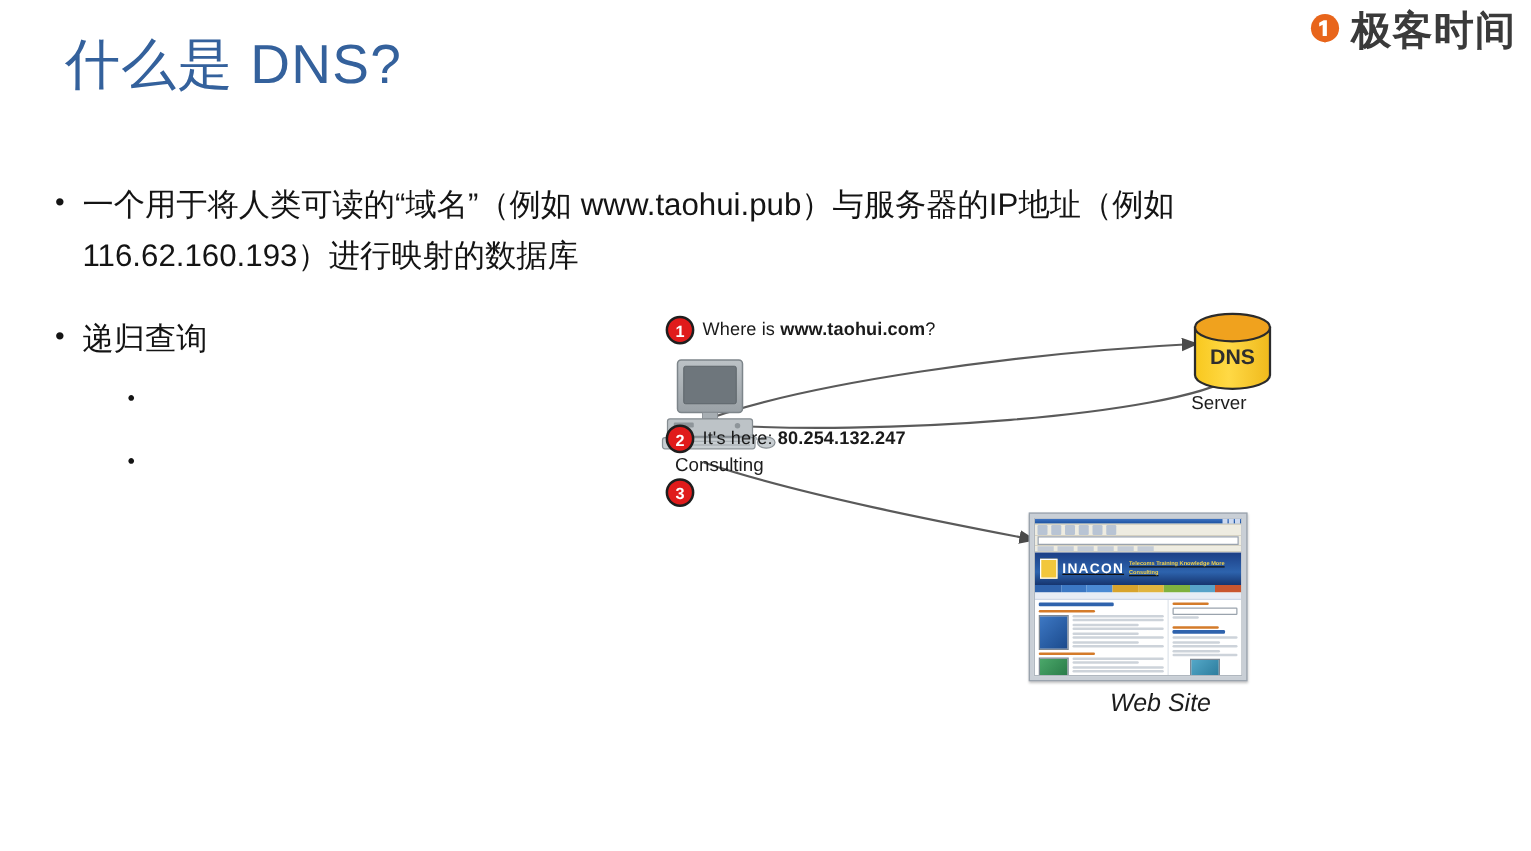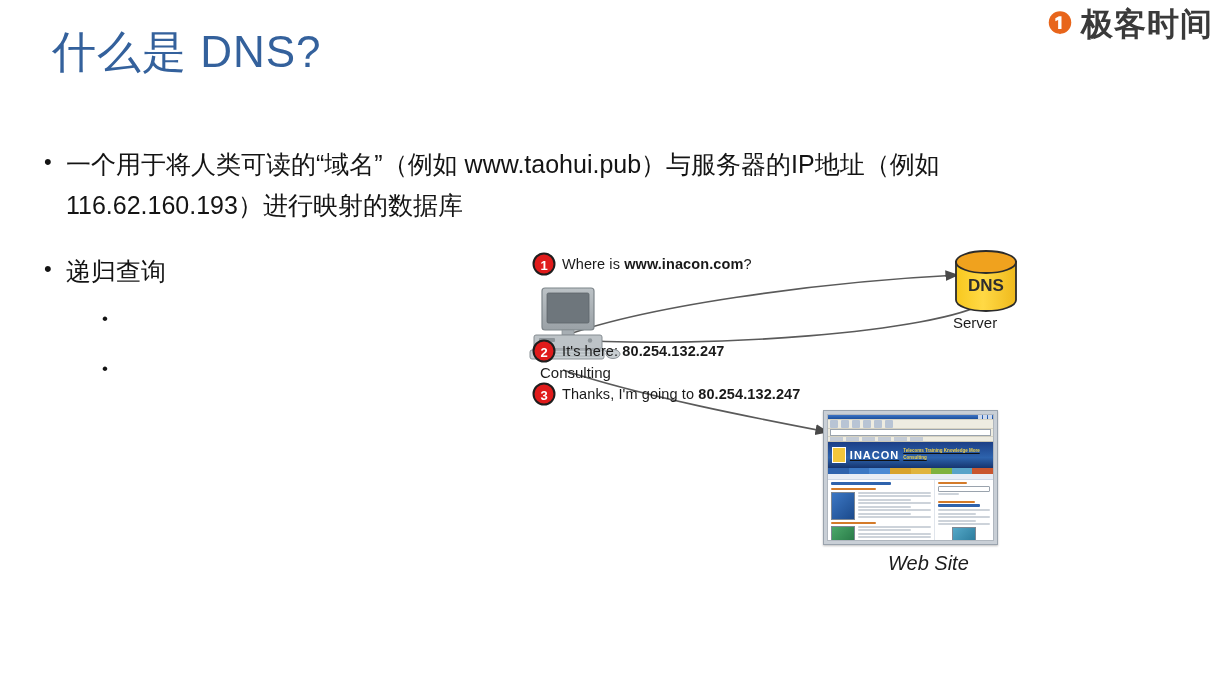--- a/index.html
+++ b/index.html
@@ -319,27 +319,24 @@
       <circle cx="24" cy="107" r="10.5" fill="#E01B1B" stroke="#1e1e1e" stroke-width="2"></circle>
       <text x="24" y="112.5" text-anchor="middle" font-family="Liberation Sans, sans-serif" font-size="13" font-weight="700" fill="#ffffff">2</text>
     </g>
     <g>
       <circle cx="24" cy="150" r="10.5" fill="#E01B1B" stroke="#1e1e1e" stroke-width="2"></circle>
       <text x="24" y="155.5" text-anchor="middle" font-family="Liberation Sans, sans-serif" font-size="13" font-weight="700" fill="#ffffff">3</text>
     </g>
   </svg>
 
   <div class="step-text step1-text">
-    <span>Where is </span><b>www.inacon.com</b><span>?</span>
+    <span>Where is </span><b>www.taohui.com</b><span>?</span>
   </div>
   <div class="step-text step2-text">
     <span>It's here: </span><b>80.254.132.247</b>
-  </div>
-  <div class="step-text step3-text">
-    <span>Thanks, I'm going to </span><b>80.254.132.247</b>
   </div>
 
   <div class="diag-label ws-label">Consulting</div>
   <div class="diag-label srv-label">Server</div>
   <div class="diag-label web-label">Web Site</div>
 
   <div class="web-thumb">
     <div class="wt-inner">
       <div class="wt-titlebar">
           <i></i>

